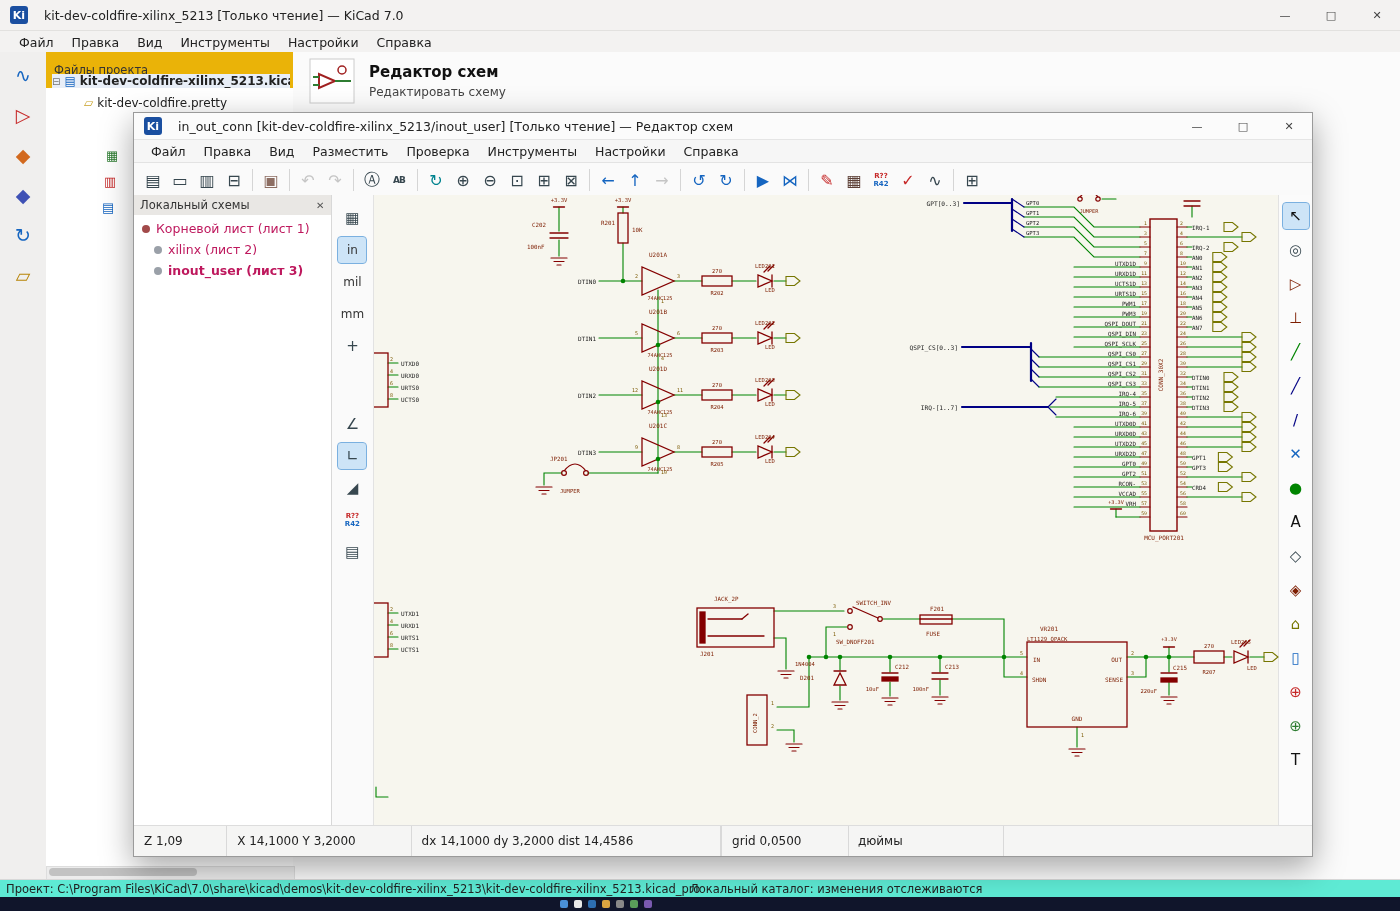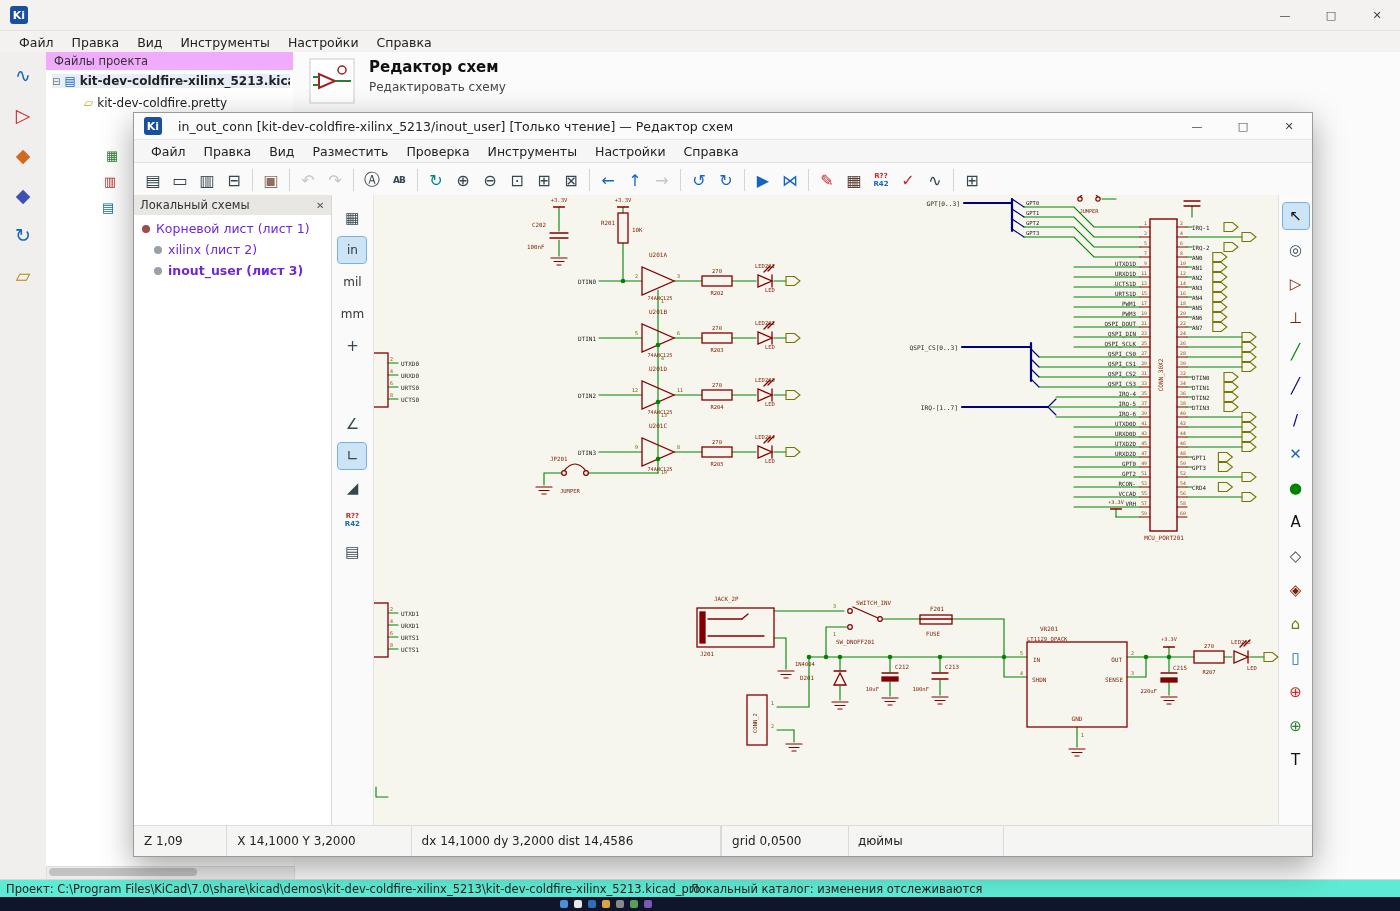--- a/index.html
+++ b/index.html
@@ -13,26 +13,26 @@
   .win-controls{margin-left:auto;display:flex;height:100%;}
   .win-btn{width:46px;height:100%;display:flex;align-items:center;justify-content:center;font-size:11px;color:#444;}
   .menubar{display:flex;align-items:center;height:22px;background:#f3f2f1;border-bottom:1px solid #e0dfdd;padding-left:10px;}
   .menu-item{font-size:12.5px;color:#222;padding:2px 9px;}
   #main-content{position:absolute;left:0;top:52px;right:0;bottom:17px;}
   #left-toolbar{position:absolute;left:0;top:0;width:46px;bottom:0;background:#f0efee;border-right:1px solid #ddd;
                 display:flex;flex-direction:column;align-items:center;padding-top:8px;gap:10px;}
   .lt-ic{width:30px;height:30px;display:flex;align-items:center;justify-content:center;font-size:19px;border-radius:4px;}
   
   #project-panel{position:absolute;left:46px;top:0;width:247px;bottom:0;background:#fff;border-right:1px solid #e0e0e0;}
-  #pp-header{height:18px;background:#f0abfc;font-size:11.5px;color:#333;display:flex;align-items:center;padding-left:8px;}
+  #pp-header{height:36px;background:#eab308;font-size:11.5px;color:#333;display:flex;align-items:center;padding-left:8px;}
   .tree-row{position:absolute;display:flex;align-items:center;font-size:12.5px;color:#222;white-space:nowrap;overflow:hidden;}
   .tw{font-size:10px;color:#777;width:12px;}
   .tree-ico{font-size:12px;margin:0 4px;}
   #launcher{position:absolute;left:293px;top:0;right:0;bottom:0;background:#fbfbfb;}
-  .launch-card{position:absolute;left:16px;top:6px;display:flex;align-items:flex-start;}
+  .launch-card{position:absolute;left:16px;top:6px;display:flex;align-items:center;}
   .launch-txt .lt1{font-size:15px;font-weight:bold;color:#111;}
   .launch-txt .lt2{font-size:12px;color:#444;margin-top:4px;}
   #main-statusbar{position:absolute;left:0;bottom:0;right:0;height:17px;background:#5eead4;border-top:1px solid #d8d8d8;
                   font-size:11.5px;color:#222;}
   #hscroll{position:absolute;left:46px;top:814px;width:247px;height:12px;background:#ececec;border:1px solid #ddd;}
   #hscroll .thumb{position:absolute;left:2px;top:1px;width:148px;height:8px;background:#c2c2c2;border-radius:4px;}
   
   #editor-window{position:absolute;left:133px;top:112px;width:1178px;height:743px;background:#fff;
                  border:1px solid #9a9a9a;box-shadow:0 10px 30px rgba(0,0,0,.35);}
   #ew-title{display:flex;align-items:center;height:26px;background:#fbfbfb;border-bottom:1px solid #e5e5e5;}
@@ -42,21 +42,21 @@
   .tb-ic.sm{font-size:9px;font-weight:bold;letter-spacing:-1px;}
   .tb-sep{width:1px;height:22px;background:#d5d5d5;margin:0 4px;}
   .r42{width:26px;height:26px;display:flex;flex-direction:column;align-items:center;justify-content:center;
        font-size:7px;font-weight:bold;line-height:8px;border-radius:3px;}
   .r42 i:first-child{color:#c62828;font-style:normal;}
   .r42 i:last-child{color:#1565c0;font-style:normal;}
   #ew-body{position:absolute;left:0;top:82px;right:0;bottom:30px;display:flex;}
   #hier-panel{width:197px;background:#fff;border-right:1px solid #d8d8d8;position:relative;}
   #hier-head{height:20px;background:#e9e7e4;display:flex;align-items:center;font-size:11.5px;color:#333;padding:0 6px;}
   #hier-head .x{margin-left:auto;font-size:10px;color:#555;}
-  .hier-item{display:flex;align-items:center;font-size:12.5px;color:#6d28d9;margin:6px 0 0 8px;}
+  .hier-item{display:flex;align-items:center;font-size:12.5px;color:#be185d;margin:6px 0 0 8px;}
   .hier-item.ind{margin-left:20px;}
   .hdot{width:8px;height:8px;border-radius:50%;margin-right:6px;}
   #left-strip{width:42px;background:#fafafa;border-right:1px solid #e2e2e2;display:flex;flex-direction:column;
               align-items:center;padding-top:10px;gap:6px;}
   .ls-ic{width:28px;height:26px;display:flex;align-items:center;justify-content:center;font-size:15px;border-radius:3px;color:#37474f;}
   .ls-unit{width:28px;height:26px;display:flex;align-items:center;justify-content:center;font-size:12px;color:#333;border-radius:3px;}
   .ls-sel{background:#cde4f7;outline:1px solid #7ab0e0;}
   .ls-gap{height:40px;}
   #canvas{width:906px;position:relative;background-color:#f7f6ee;
           background-image:radial-gradient(#d6d4c6 0.6px, rgba(0,0,0,0) 0.7px);background-size:10px 10px;}
@@ -76,20 +76,21 @@
   .tb-app{width:8px;height:8px;border-radius:2px;margin-right:6px;}
 </style>
 </head>
 <body>
 
 <div id="desktop">
 
   <div id="main-window">
     <div class="titlebar">
       <div class="app-ico">Ki</div>
+      <span class="t-title">kit-dev-coldfire-xilinx_5213 [Только чтение] — KiCad 7.0</span>
       <div class="win-controls">
         <span class="win-btn">—</span>
         <span class="win-btn">□</span>
         <span class="win-btn">✕</span>
       </div>
     </div>
     <div class="menubar">
       <span class="menu-item">Файл</span>
       <span class="menu-item">Правка</span>
       <span class="menu-item">Вид</span>

